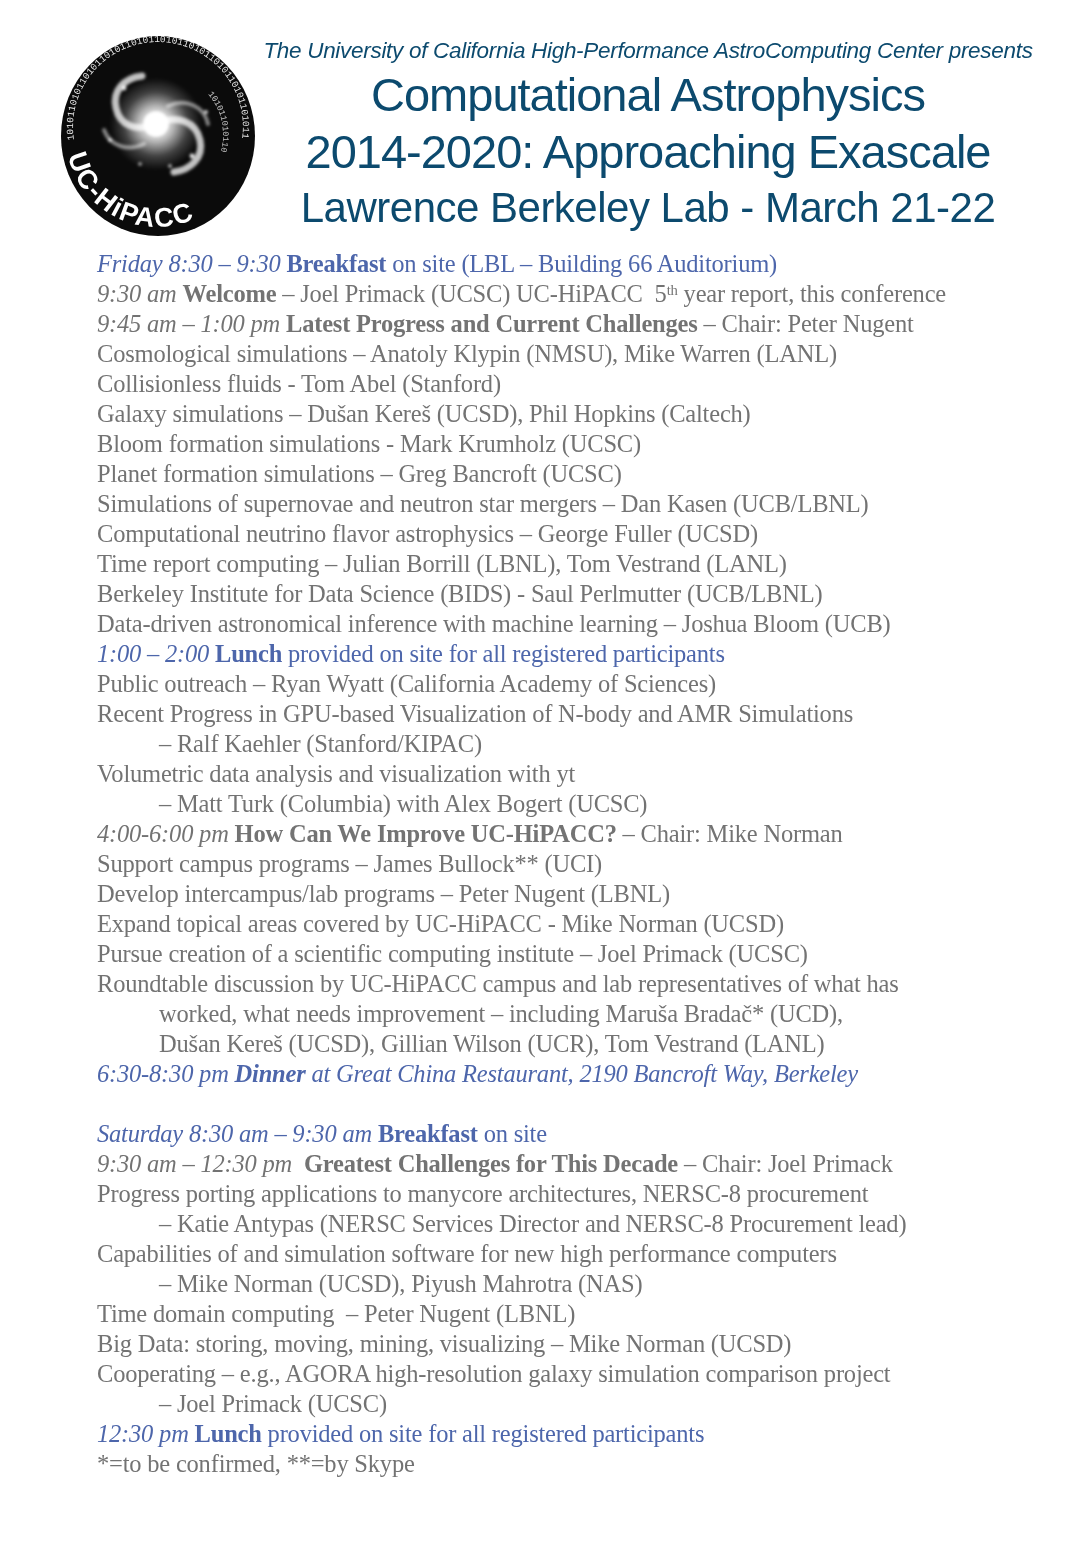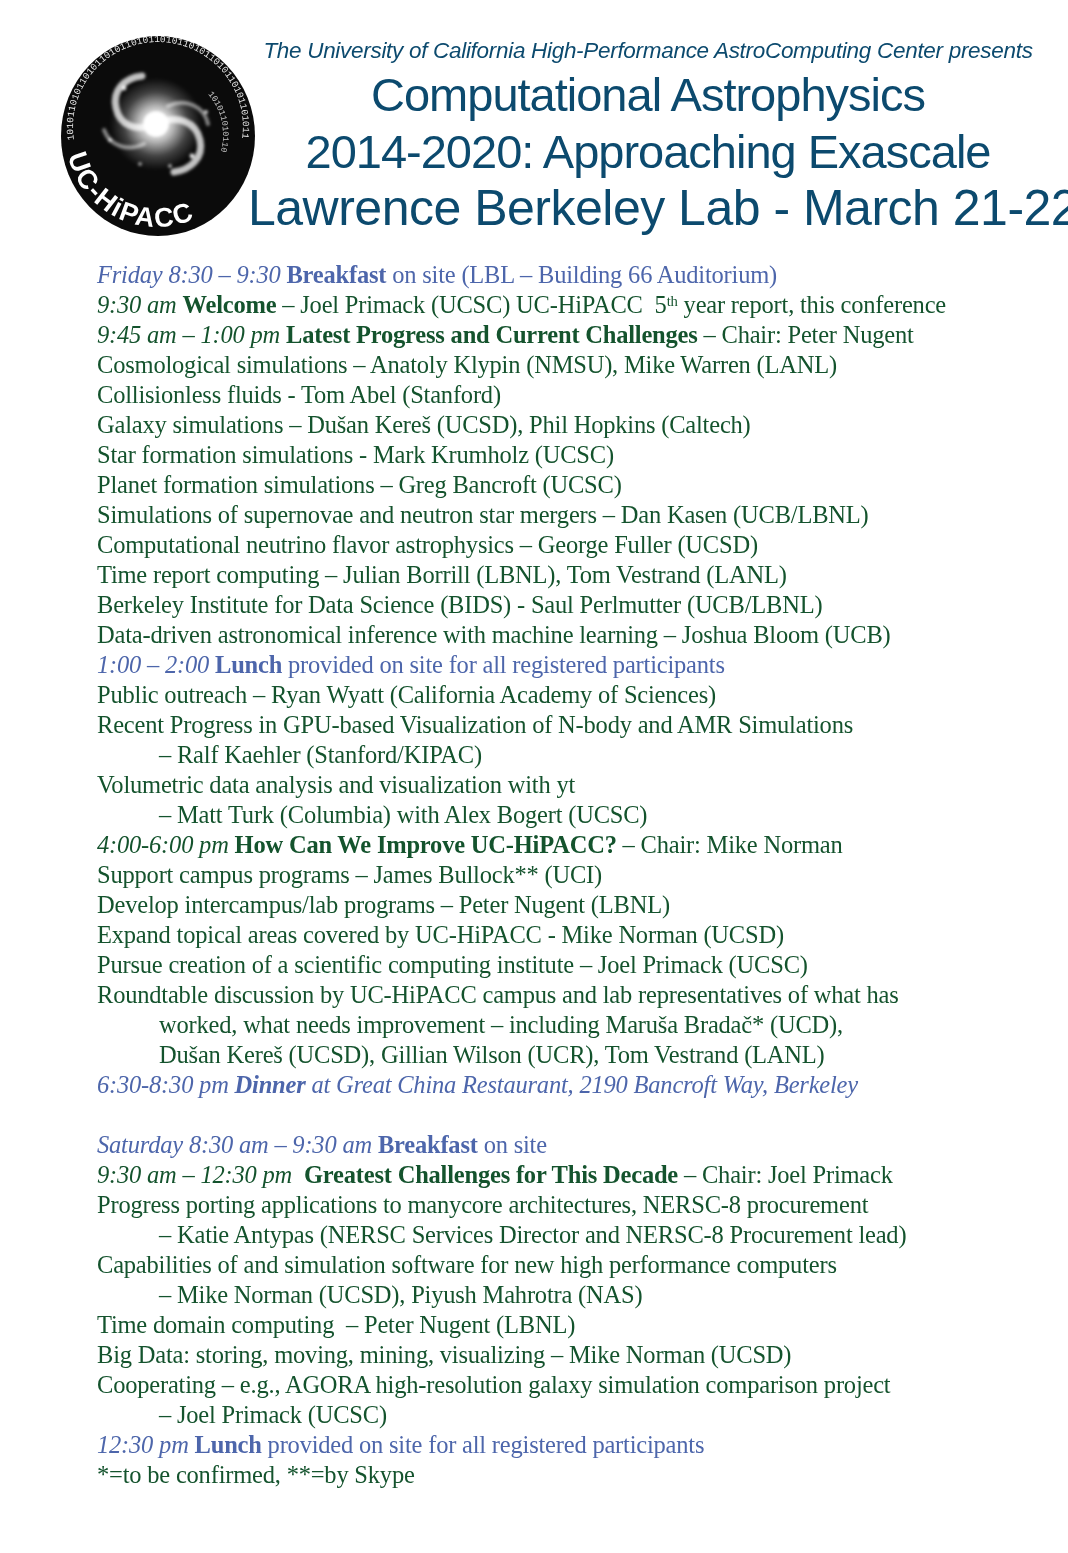--- a/index.html
+++ b/index.html
@@ -12,26 +12,26 @@
   }
   
   .logo{position:absolute;left:58px;top:34px;width:200px;height:204px;}
   .header-text{
     position:absolute;left:248px;top:36px;width:800px;
     text-align:center;color:#0c4a6e;
     font-family:"Liberation Sans","DejaVu Sans",sans-serif;
   }
   .presents{font-style:italic;font-size:22.5px;line-height:30px;letter-spacing:-0.3px;}
   .title1,.title2{font-size:47px;line-height:57px;letter-spacing:-1px;white-space:nowrap;}
-  .title3{font-size:50px;line-height:56px;letter-spacing:-0.5px;white-space:nowrap;}
+  .title3{font-size:42px;line-height:56px;letter-spacing:-0.5px;white-space:nowrap;}
   
-  .agenda{position:absolute;left:97px;top:260px;width:950px;}
+  .agenda{position:absolute;left:97px;top:249px;width:950px;}
   .line{
     height:30px;line-height:30px;
-    font-size:24.5px;color:#14532d;
+    font-size:24.5px;color:#737373;
     white-space:pre;letter-spacing:-0.2px;
   }
   .line.blank{height:30px;}
   .line.indent{padding-left:62px;}
   .line.blue{color:var(--blue,#4d66ab);}
   .b{font-weight:bold;}
   .i{font-style:italic;}
   sup{font-size:0.6em;line-height:0;vertical-align:7px;}
 </style>
 </head>
@@ -93,21 +93,21 @@
     <div class="title3">Lawrence Berkeley Lab - March 21-22</div>
   </div>
 
   <div class="agenda">
       <div class="line blue"><span class="i">Friday 8:30 – 9:30 </span><span class="b">Breakfast</span><span> on site (LBL – Building 66 Auditorium)</span></div>
       <div class="line"><span class="i">9:30 am </span><span class="b">Welcome</span><span> – Joel Primack (UCSC) UC-HiPACC  5</span><sup>th</sup><span> year report, this conference</span></div>
       <div class="line"><span class="i">9:45 am – 1:00 pm </span><span class="b">Latest Progress and Current Challenges</span><span> – Chair: Peter Nugent</span></div>
       <div class="line"><span>Cosmological simulations – Anatoly Klypin (NMSU), Mike Warren (LANL)</span></div>
       <div class="line"><span>Collisionless fluids - Tom Abel (Stanford)</span></div>
       <div class="line"><span>Galaxy simulations – Dušan Kereš (UCSD), Phil Hopkins (Caltech)</span></div>
-      <div class="line"><span>Star formation simulations - Mark Krumholz (UCSC)</span></div>
+      <div class="line"><span>Bloom formation simulations - Mark Krumholz (UCSC)</span></div>
       <div class="line"><span>Planet formation simulations – Greg Bancroft (UCSC)</span></div>
       <div class="line"><span>Simulations of supernovae and neutron star mergers – Dan Kasen (UCB/LBNL)</span></div>
       <div class="line"><span>Computational neutrino flavor astrophysics – George Fuller (UCSD)</span></div>
       <div class="line"><span>Time report computing – Julian Borrill (LBNL), Tom Vestrand (LANL)</span></div>
       <div class="line"><span>Berkeley Institute for Data Science (BIDS) - Saul Perlmutter (UCB/LBNL)</span></div>
       <div class="line"><span>Data-driven astronomical inference with machine learning – Joshua Bloom (UCB)</span></div>
       <div class="line blue"><span class="i">1:00 – 2:00 </span><span class="b">Lunch</span><span> provided on site for all registered participants</span></div>
       <div class="line"><span>Public outreach – Ryan Wyatt (California Academy of Sciences)</span></div>
       <div class="line"><span>Recent Progress in GPU-based Visualization of N-body and AMR Simulations</span></div>
       <div class="line indent"><span>– Ralf Kaehler (Stanford/KIPAC)</span></div>

